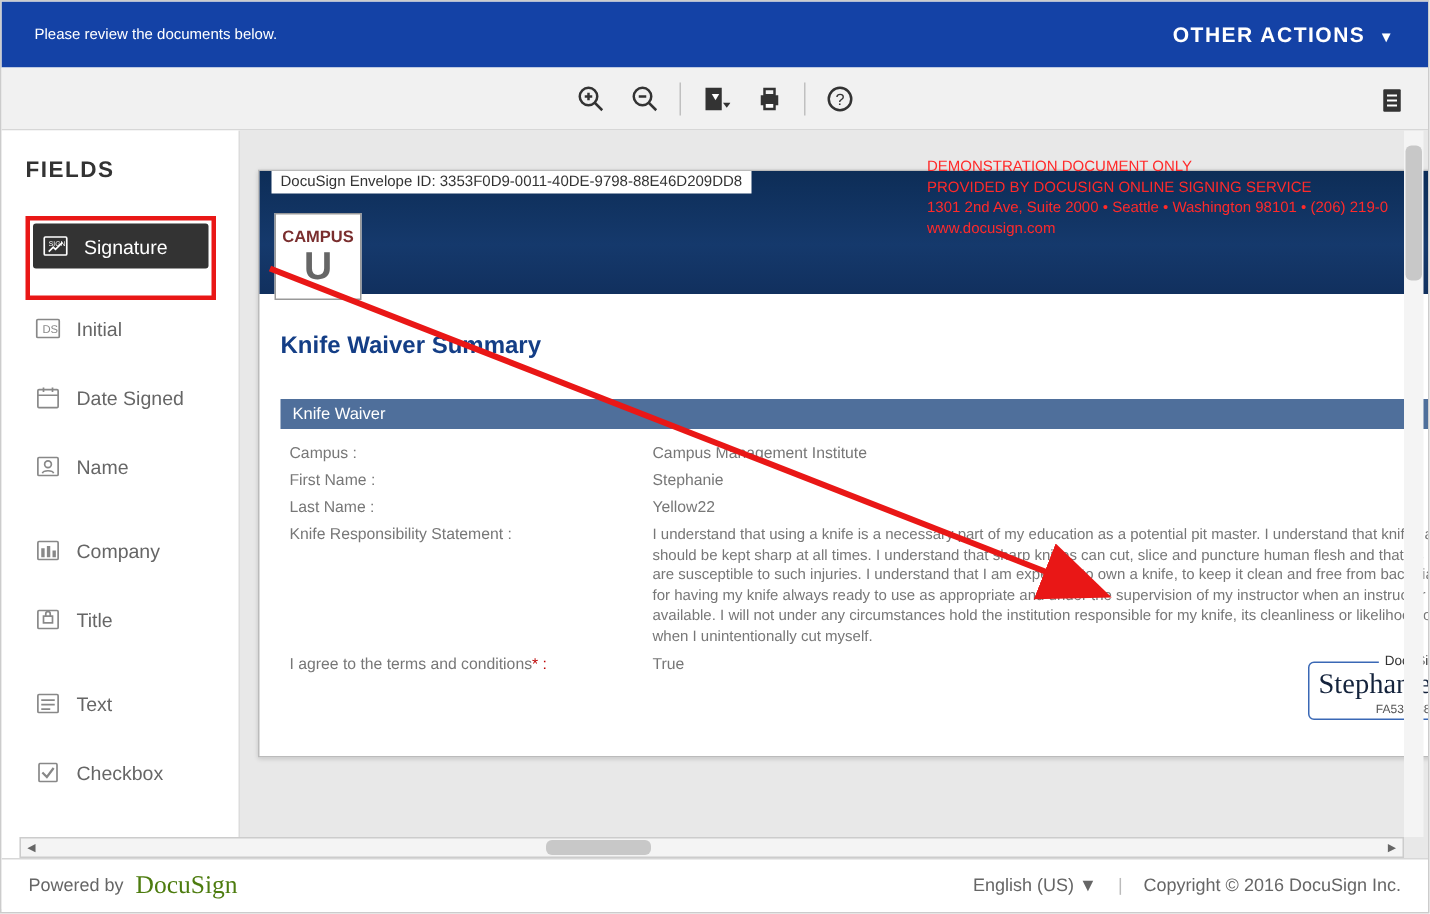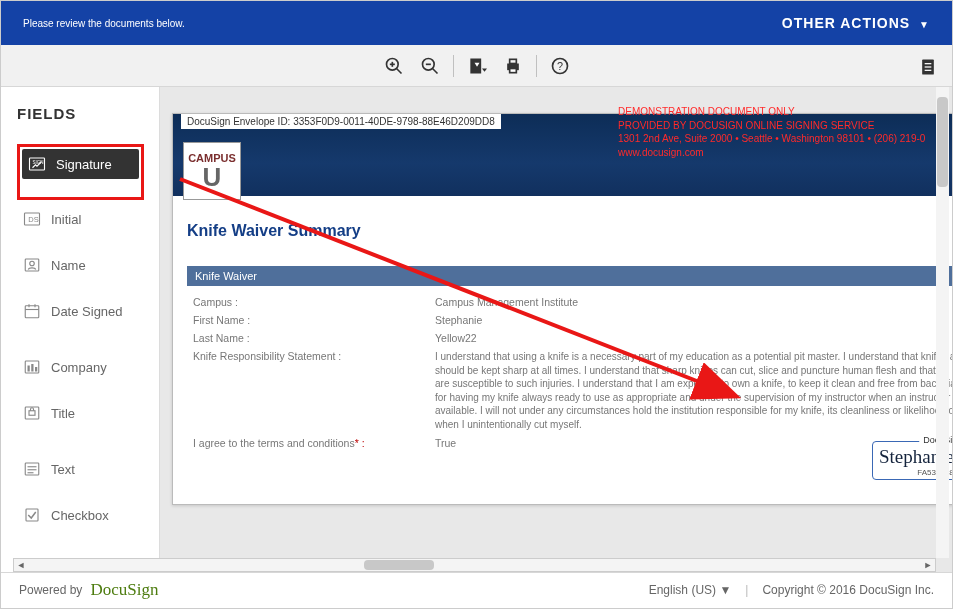--- a/index.html
+++ b/index.html
@@ -149,37 +149,37 @@
           <svg width="18" height="18" viewBox="0 0 24 24">
             <rect x="2" y="4" width="20" height="16" rx="1" fill="none" stroke="#888" stroke-width="1.5"></rect>
             <text x="7" y="16" font-size="10" fill="#888">DS</text>
           </svg>
         </span>
       <span>Initial</span>
     </div>
     <div class="field-item">
       <span class="field-icon">
           <svg width="18" height="18" viewBox="0 0 24 24">
-            <rect x="3" y="4" width="18" height="16" rx="1" fill="none" stroke="#888" stroke-width="1.5"></rect>
-            <circle cx="12" cy="10" r="3" fill="none" stroke="#888" stroke-width="1.5"></circle>
-            <path d="M7 18c1-3 9-3 10 0" fill="none" stroke="#888" stroke-width="1.5"></path>
-          </svg>
-        </span>
-      <span>Name</span>
-    </div>
-    <div class="field-item">
-      <span class="field-icon">
-          <svg width="18" height="18" viewBox="0 0 24 24">
             <rect x="3" y="5" width="18" height="16" rx="1" fill="none" stroke="#888" stroke-width="1.5"></rect>
             <line x1="3" y1="10" x2="21" y2="10" stroke="#888" stroke-width="1.5"></line>
             <line x1="8" y1="3" x2="8" y2="7" stroke="#888" stroke-width="1.5"></line>
             <line x1="16" y1="3" x2="16" y2="7" stroke="#888" stroke-width="1.5"></line>
           </svg>
         </span>
       <span>Date Signed</span>
+    </div>
+    <div class="field-item">
+      <span class="field-icon">
+          <svg width="18" height="18" viewBox="0 0 24 24">
+            <rect x="3" y="4" width="18" height="16" rx="1" fill="none" stroke="#888" stroke-width="1.5"></rect>
+            <circle cx="12" cy="10" r="3" fill="none" stroke="#888" stroke-width="1.5"></circle>
+            <path d="M7 18c1-3 9-3 10 0" fill="none" stroke="#888" stroke-width="1.5"></path>
+          </svg>
+        </span>
+      <span>Name</span>
     </div>
     <div class="field-sep"></div>
     <div class="field-item">
       <span class="field-icon">
           <svg width="18" height="18" viewBox="0 0 24 24">
             <rect x="3" y="4" width="18" height="16" rx="1" fill="none" stroke="#888" stroke-width="1.5"></rect>
             <rect x="6" y="10" width="3" height="8" fill="#888"></rect>
             <rect x="11" y="8" width="3" height="10" fill="#888"></rect>
             <rect x="16" y="12" width="3" height="6" fill="#888"></rect>
           </svg>

